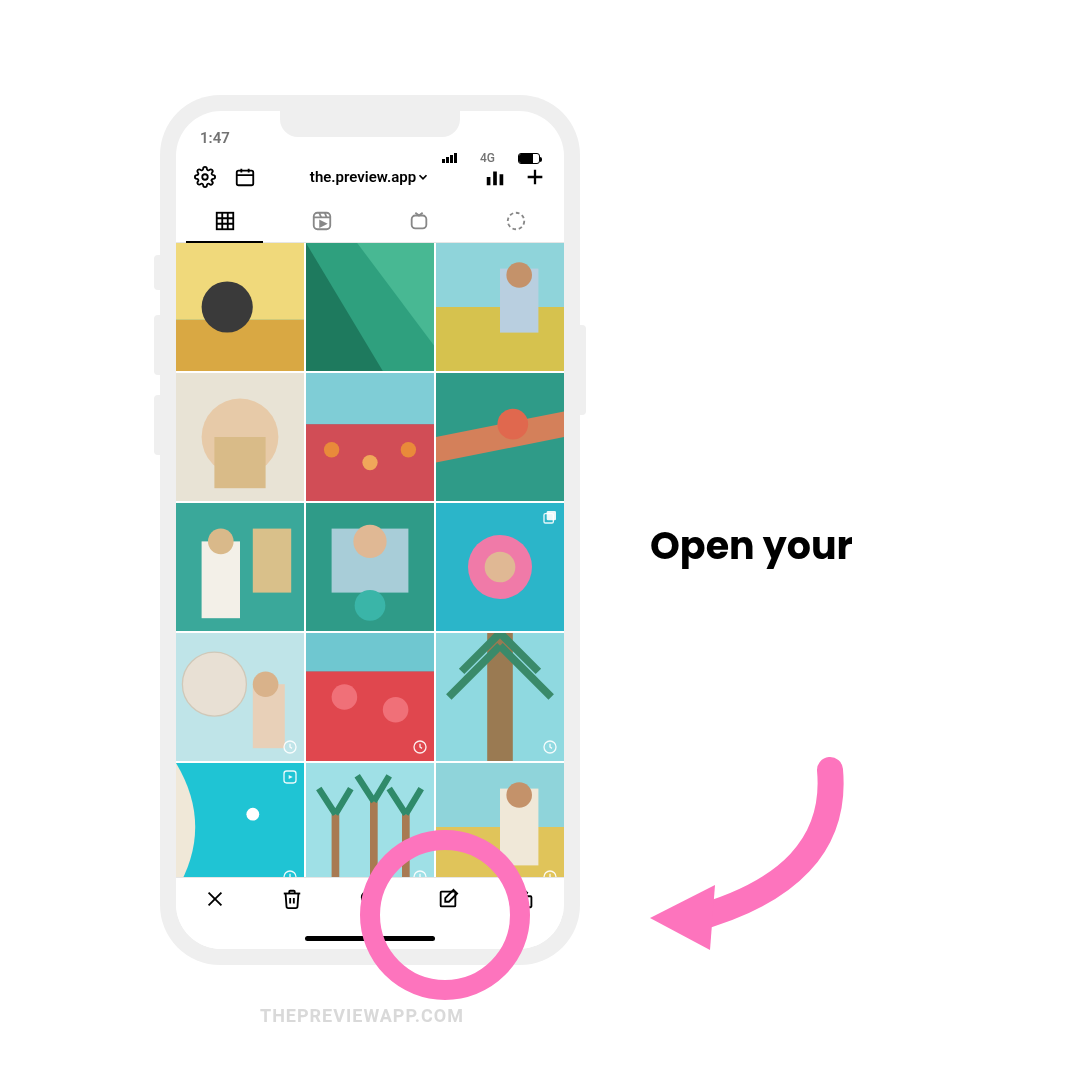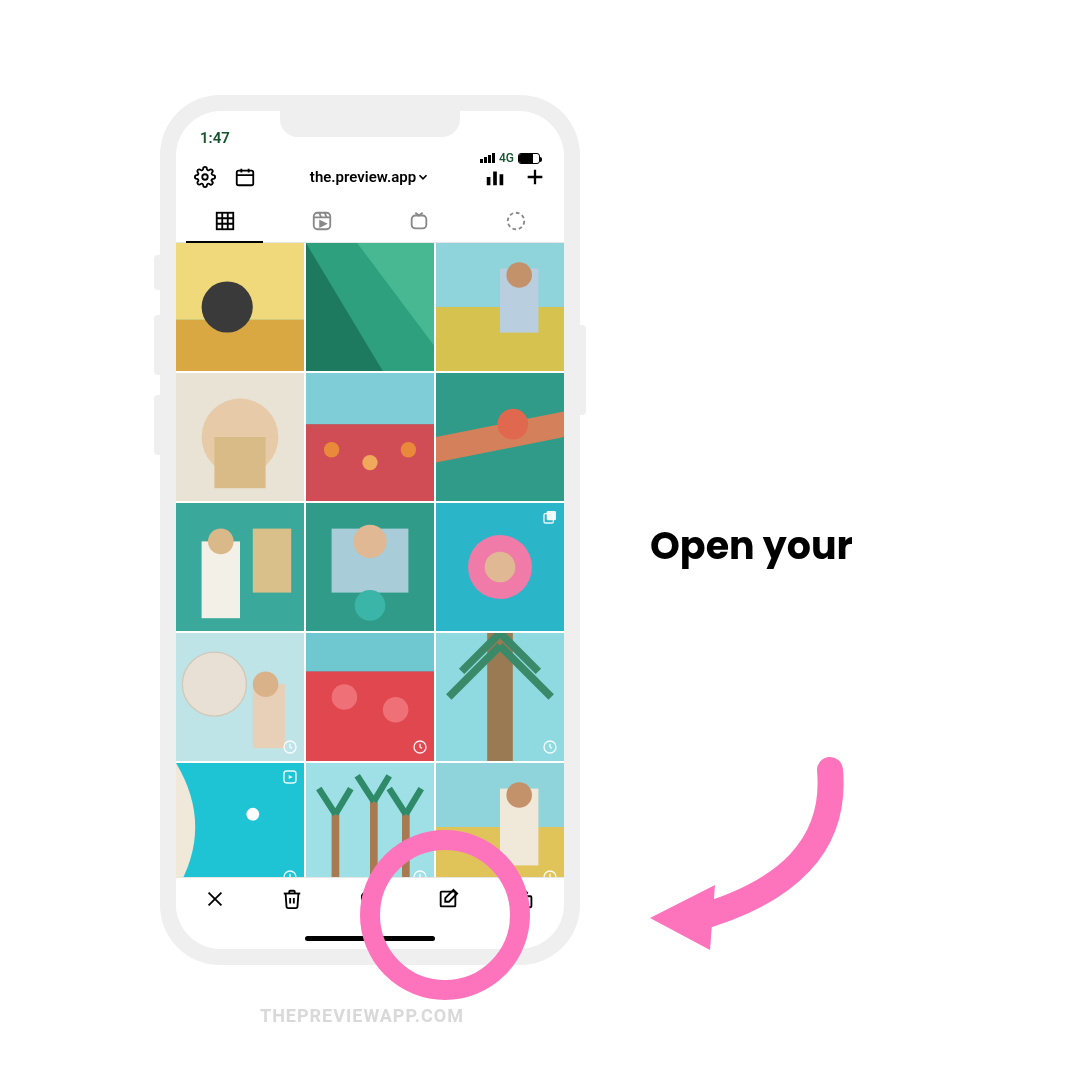--- a/index.html
+++ b/index.html
@@ -60,26 +60,26 @@
     z-index: 10;
   }
   .status-bar {
     height: 44px;
     display: flex;
     align-items: center;
     justify-content: space-between;
     padding: 10px 24px 0;
     font-size: 15px;
     font-weight: 600;
-    color: #14532d;
+    color: #737373;
   }
   .status-right {
     display: flex;
     align-items: center;
-    gap: 4px;
+    gap: 23px;
     font-size: 12px;
     font-weight: 500;
     margin-top: 40px;
   }
   .signal { display: inline-flex; align-items: flex-end; gap: 1px; }
   .signal i { width: 3px; background:#000; display:inline-block; }
   .signal i:nth-child(1){height:4px;}
   .signal i:nth-child(2){height:6px;}
   .signal i:nth-child(3){height:8px;}
   .signal i:nth-child(4){height:10px;}

